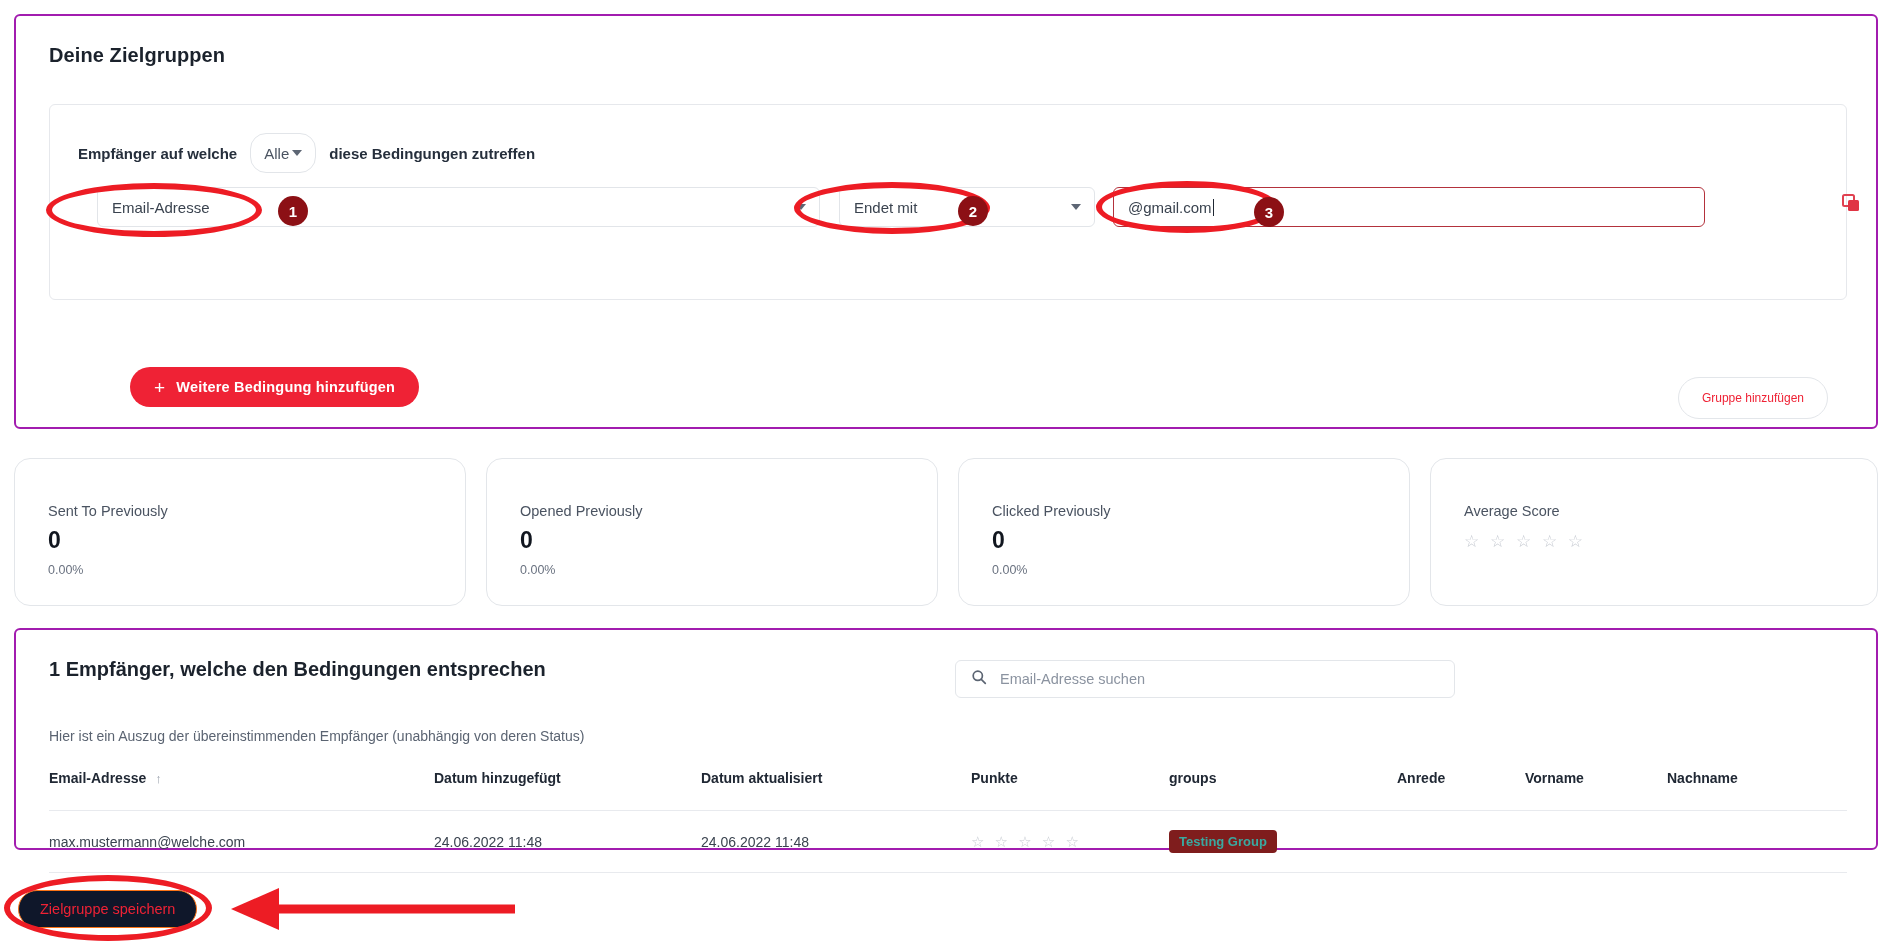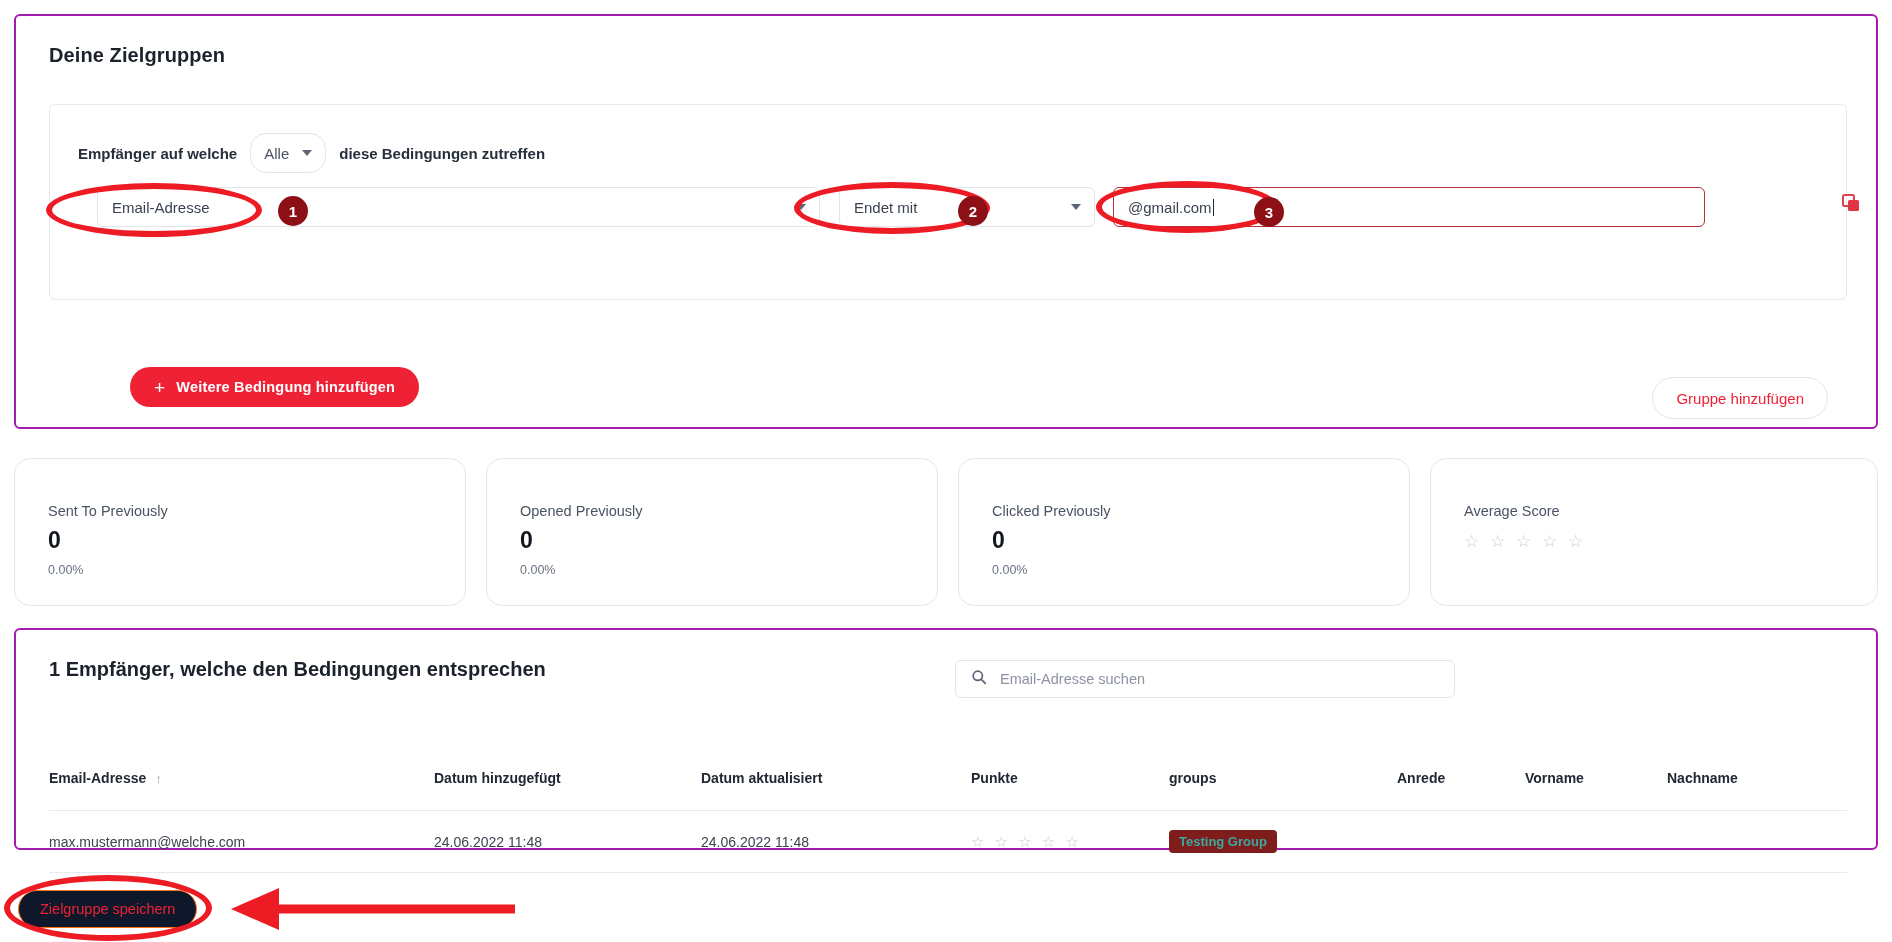--- a/index.html
+++ b/index.html
@@ -58,21 +58,21 @@
     color: #262f3c;
   }
   .match-select {
     margin: 0 13px;
     min-width: 62px;
     height: 40px;
     border: 1px solid #e2e5e9;
     border-radius: 16px;
     background: #fff;
     display: flex; align-items: center; justify-content: center;
-    gap: 13px;
+    gap: 3px;
     padding: 0 13px;
     font-size: 15px;
     color: #4a5361;
     cursor: pointer;
     text-align: right;
   }
   .caret {
     width: 0; height: 0;
     border-left: 5px solid transparent;
     border-right: 5px solid transparent;
@@ -136,21 +136,21 @@
 
   
   #add-group-btn {
     position: absolute;
     right: 48px; top: 361px;
     height: 42px;
     border: 1px solid #e3e6ea; border-radius: 21px;
     background: #fff;
     color: #ef2235;
     font-family: "Liberation Sans", sans-serif;
-    font-size: 15px;
+    font-size: 12px;
     padding: 0 23px;
     cursor: pointer;
   }
 
   
   .stat-card {
     position: absolute;
     top: 458px;
     height: 148px;
     border: 1px solid #e3e6ea;
@@ -364,20 +364,21 @@
     <div class="stat-sub">0.00%</div>
   </div>
 
   <div class="stat-card" id="stat-score">
     <div class="stat-label">Average Score</div>
     <div class="stars">☆ ☆ ☆ ☆ ☆</div>
   </div>
 
   <div class="panel" id="recipients-panel">
     <div id="recipients-title">1 Empfänger, welche den Bedingungen entsprechen</div>
+    <div id="recipients-sub">Hier ist ein Auszug der übereinstimmenden Empfänger (unabhängig von deren Status)</div>
 
     <table id="recipients-table">
       <thead>
         <tr>
           <th class="col-email">
             <span>Email-Adresse</span><span class="sort-arrow">↑</span>
           </th>
           <th class="col-added">Datum hinzugefügt</th>
           <th class="col-updated">Datum aktualisiert</th>
           <th class="col-points">Punkte</th>

